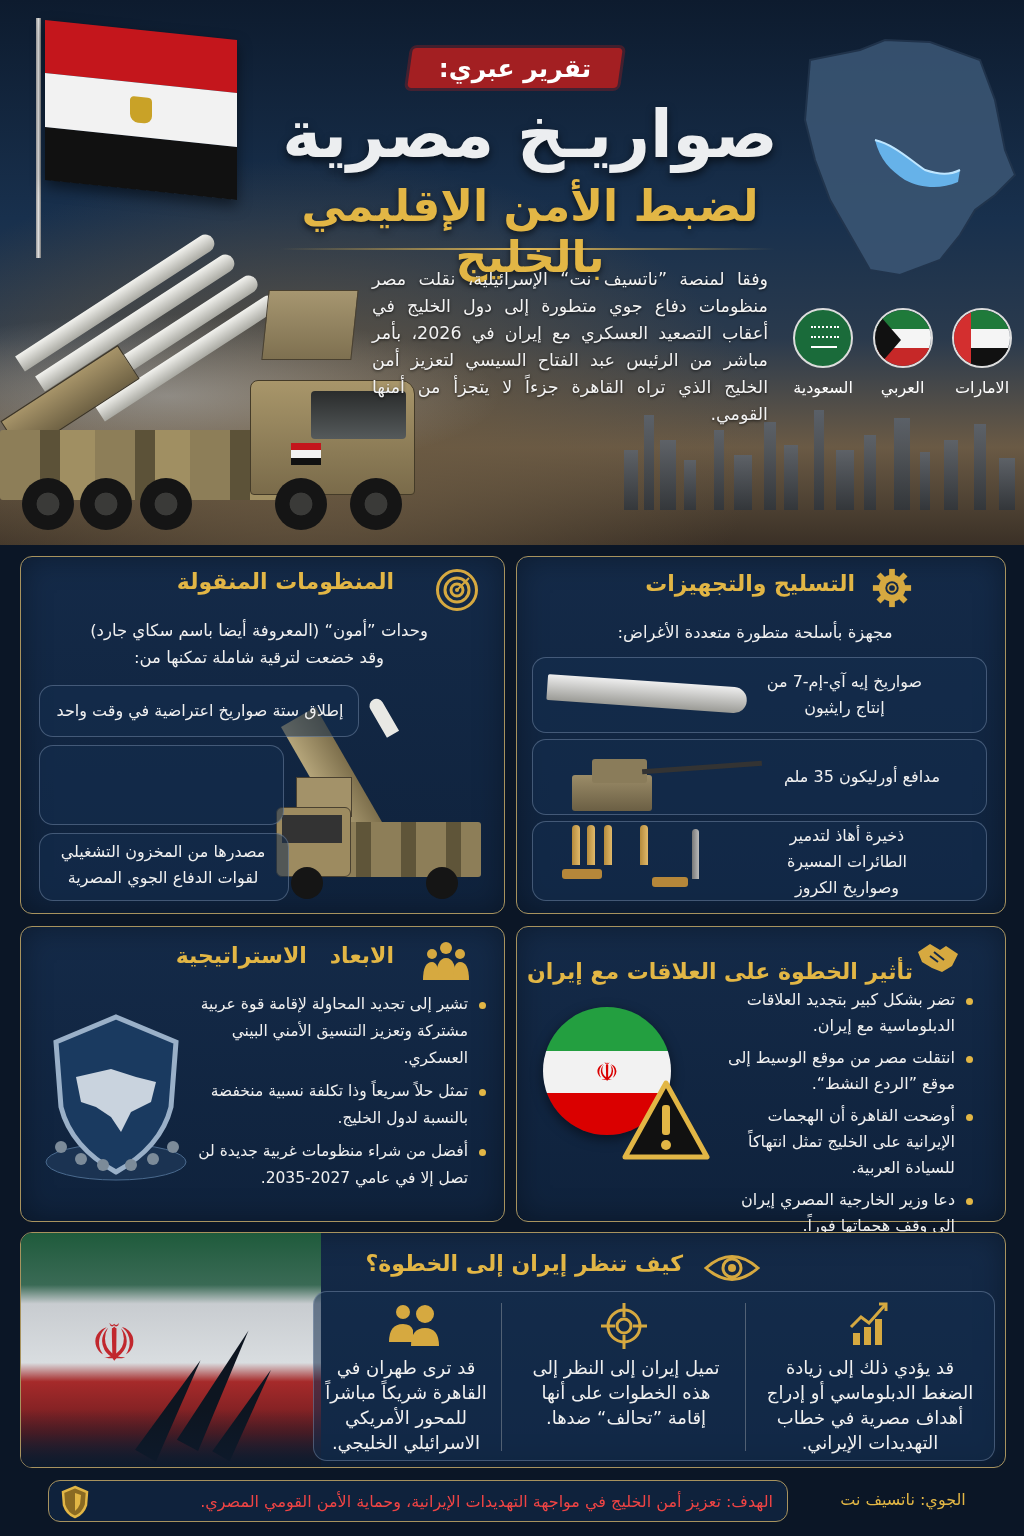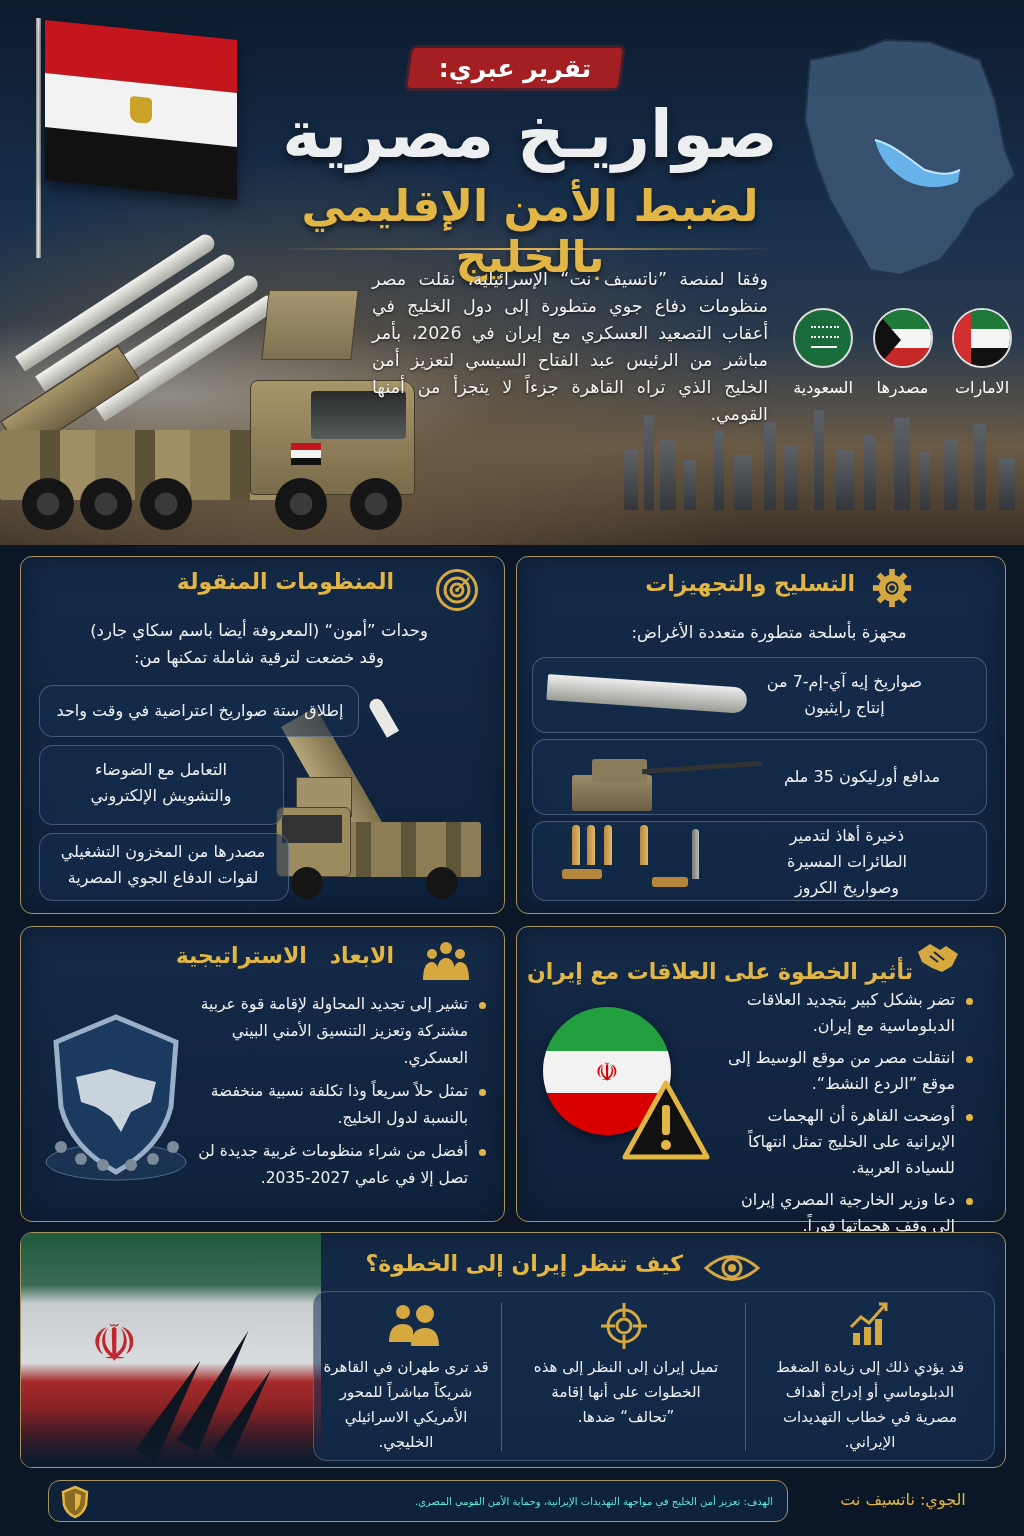--- a/index.html
+++ b/index.html
@@ -47,24 +47,24 @@
 .panel{position:absolute;border:1.5px solid #a8935e;border-radius:12px;background:linear-gradient(180deg,#142a48,#0f223c);box-shadow:inset 0 0 30px rgba(0,0,0,.35)}
 .ph{position:absolute;font-size:22px;font-weight:bold;color:#e2b645;direction:rtl;white-space:nowrap}
 .pico{position:absolute;width:42px;height:42px;border-radius:50%;display:flex;align-items:center;justify-content:center;color:#d6a940;font-size:30px}
 .ptext{position:absolute;direction:rtl;font-size:16.5px;line-height:27px;color:#f0f0f0;text-align:center}
 .subbox{position:absolute;border:1px solid rgba(160,180,210,.35);border-radius:14px;background:rgba(20,45,78,.55)}
 .subtxt{position:absolute;direction:rtl;font-size:16px;line-height:26px;color:#f0f0f0;text-align:center}
 ul.bul{position:absolute;direction:rtl;list-style:none;font-size:15.5px;line-height:27px;color:#f0f0f0}
 ul.bul li{position:relative;padding-right:22px;margin-bottom:6px}
 ul.bul li::before{content:"";position:absolute;right:4px;top:11px;width:7px;height:7px;border-radius:50%;background:#e2b645}
 
-.col-txt{position:absolute;direction:rtl;text-align:center;font-size:15px;line-height:25px;color:#f0f0f0}
+.col-txt{position:absolute;direction:rtl;text-align:center;font-size:18px;line-height:25px;color:#f0f0f0}
 .vdiv{position:absolute;width:1px;background:rgba(200,200,200,.35)}
 .goal{position:absolute;left:48px;top:1480px;width:740px;height:42px;border:1.5px solid #a8935e;border-radius:12px;background:#0f223c;display:flex;align-items:center}
-.goal-txt{position:absolute;right:14px;left:50px;direction:rtl;font-size:10px;color:#5eead4;white-space:nowrap;text-align:right}
+.goal-txt{position:absolute;right:14px;left:50px;direction:rtl;font-size:16px;color:#ef4444;white-space:nowrap;text-align:right}
 .source{position:absolute;left:808px;top:1490px;width:190px;direction:rtl;font-size:16px;color:#e2b645;text-align:center}
 </style>
 </head>
 <body>
 
 <div class="hero">
   <div class="clouds"></div>
   <div class="flagpole"></div>
   <div class="eg-flag">
     <div class="r"></div>
@@ -137,21 +137,21 @@
       </div>
       <div class="flag-label">الامارات</div>
     </div>
     <div class="flag-item">
       <div class="flag-circle">
         <div style="position:absolute;left:0;top:0;width:100%;height:34%;background:#1f7a3a"></div>
         <div style="position:absolute;left:0;top:34%;width:100%;height:33%;background:#f5f5f5"></div>
         <div style="position:absolute;left:0;top:67%;width:100%;height:33%;background:#c62828"></div>
         <div style="position:absolute;left:0;top:0;width:0;height:0;border-top:30px solid transparent;border-bottom:30px solid transparent;border-left:26px solid #111"></div>
       </div>
-      <div class="flag-label">مصدرها</div>
+      <div class="flag-label">العربي</div>
     </div>
     <div class="flag-item">
       <div class="flag-circle" style="background:#1a6b3a">
         <div style="position:absolute;left:16px;top:16px;width:28px;height:12px;border-top:2px dotted #fff;border-bottom:2px dotted #fff"></div>
         <div style="position:absolute;left:16px;top:36px;width:26px;height:2px;background:#fff"></div>
       </div>
       <div class="flag-label">السعودية</div>
     </div>
   </div>
 </div>
@@ -174,21 +174,20 @@
     <div style="position:absolute;left:20px;top:80px;width:56px;height:40px;background:#a39269;border:1px solid #4a4130"></div>
     <div style="position:absolute;left:5px;top:125px;width:200px;height:55px;background:repeating-linear-gradient(90deg,#8d7e58 0 30px,#5f5539 30px 45px);border-radius:3px"></div>
     <div style="position:absolute;left:0;top:110px;width:75px;height:70px;background:#9d8b60;border-radius:6px;border:1px solid #4a4130"></div>
     <div style="position:absolute;left:6px;top:118px;width:60px;height:28px;background:#333"></div>
     <div style="position:absolute;left:15px;top:170px;width:32px;height:32px;border-radius:50%;background:#151515"></div>
     <div style="position:absolute;left:150px;top:170px;width:32px;height:32px;border-radius:50%;background:#151515"></div>
   </div>
   <div class="subbox" style="left:18px;top:128px;width:320px;height:52px"></div>
   <div class="subtxt" style="left:24px;top:141px;width:310px">إطلاق ستة صواريخ اعتراضية في وقت واحد</div>
   <div class="subbox" style="left:18px;top:188px;width:245px;height:80px"></div>
-  <div class="subtxt" style="left:60px;top:200px;width:160px">التعامل مع الضوضاء والتشويش الإلكتروني</div>
   <div class="subbox" style="left:18px;top:276px;width:250px;height:68px"></div>
   <div class="subtxt" style="left:22px;top:282px;width:240px">مصدرها من المخزون التشغيلي لقوات الدفاع الجوي المصرية</div>
 </div>
 
 <div class="panel" style="left:516px;top:556px;width:490px;height:358px">
   <div class="pico" style="right:92px;top:10px">
     <svg width="44" height="44" viewBox="0 0 44 44">
         <g fill="#d6a940">
           <circle cx="22" cy="22" r="14"></circle>
           <rect x="19" y="2" width="6" height="10"></rect>
@@ -198,21 +197,21 @@
           <rect x="19" y="2" width="6" height="10" transform="rotate(45 22 22)"></rect>
           <rect x="19" y="32" width="6" height="10" transform="rotate(45 22 22)"></rect>
           <rect x="2" y="19" width="10" height="6" transform="rotate(45 22 22)"></rect>
           <rect x="32" y="19" width="10" height="6" transform="rotate(45 22 22)"></rect>
         </g>
         <circle cx="22" cy="22" r="7" fill="#142a48"></circle>
         <circle cx="22" cy="22" r="4" fill="none" stroke="#d6a940" stroke-width="2"></circle>
       </svg>
   </div>
   <div class="ph" style="right:150px;top:14px">التسليح والتجهيزات</div>
-  <div class="ptext" style="right:56px;top:62px;width:360px">مجهزة بأسلحة متطورة متعددة الأغراض:</div>
+  <div class="ptext" style="right:70px;top:62px;width:360px">مجهزة بأسلحة متطورة متعددة الأغراض:</div>
 
   <div class="subbox" style="left:15px;top:100px;width:455px;height:76px"></div>
   <div style="position:absolute;left:30px;top:124px;width:200px;height:26px;border-radius:4px 30px 30px 4px;background:linear-gradient(180deg,#eee,#9a9a95);transform:rotate(4deg)"></div>
   <div class="subtxt" style="left:235px;top:112px;width:185px">صواريخ إيه آي-إم-7 من إنتاج رايثيون</div>
 
   <div class="subbox" style="left:15px;top:182px;width:455px;height:76px"></div>
   <div style="position:absolute;left:55px;top:200px;width:200px;height:55px">
     <div style="position:absolute;left:0;top:18px;width:80px;height:36px;background:linear-gradient(180deg,#9b8c68,#6b5f44);border-radius:3px"></div>
     <div style="position:absolute;left:20px;top:2px;width:55px;height:24px;background:#8a7c5a;border-radius:3px"></div>
     <div style="position:absolute;left:70px;top:8px;width:120px;height:5px;background:#333;transform:rotate(-4deg)"></div>

